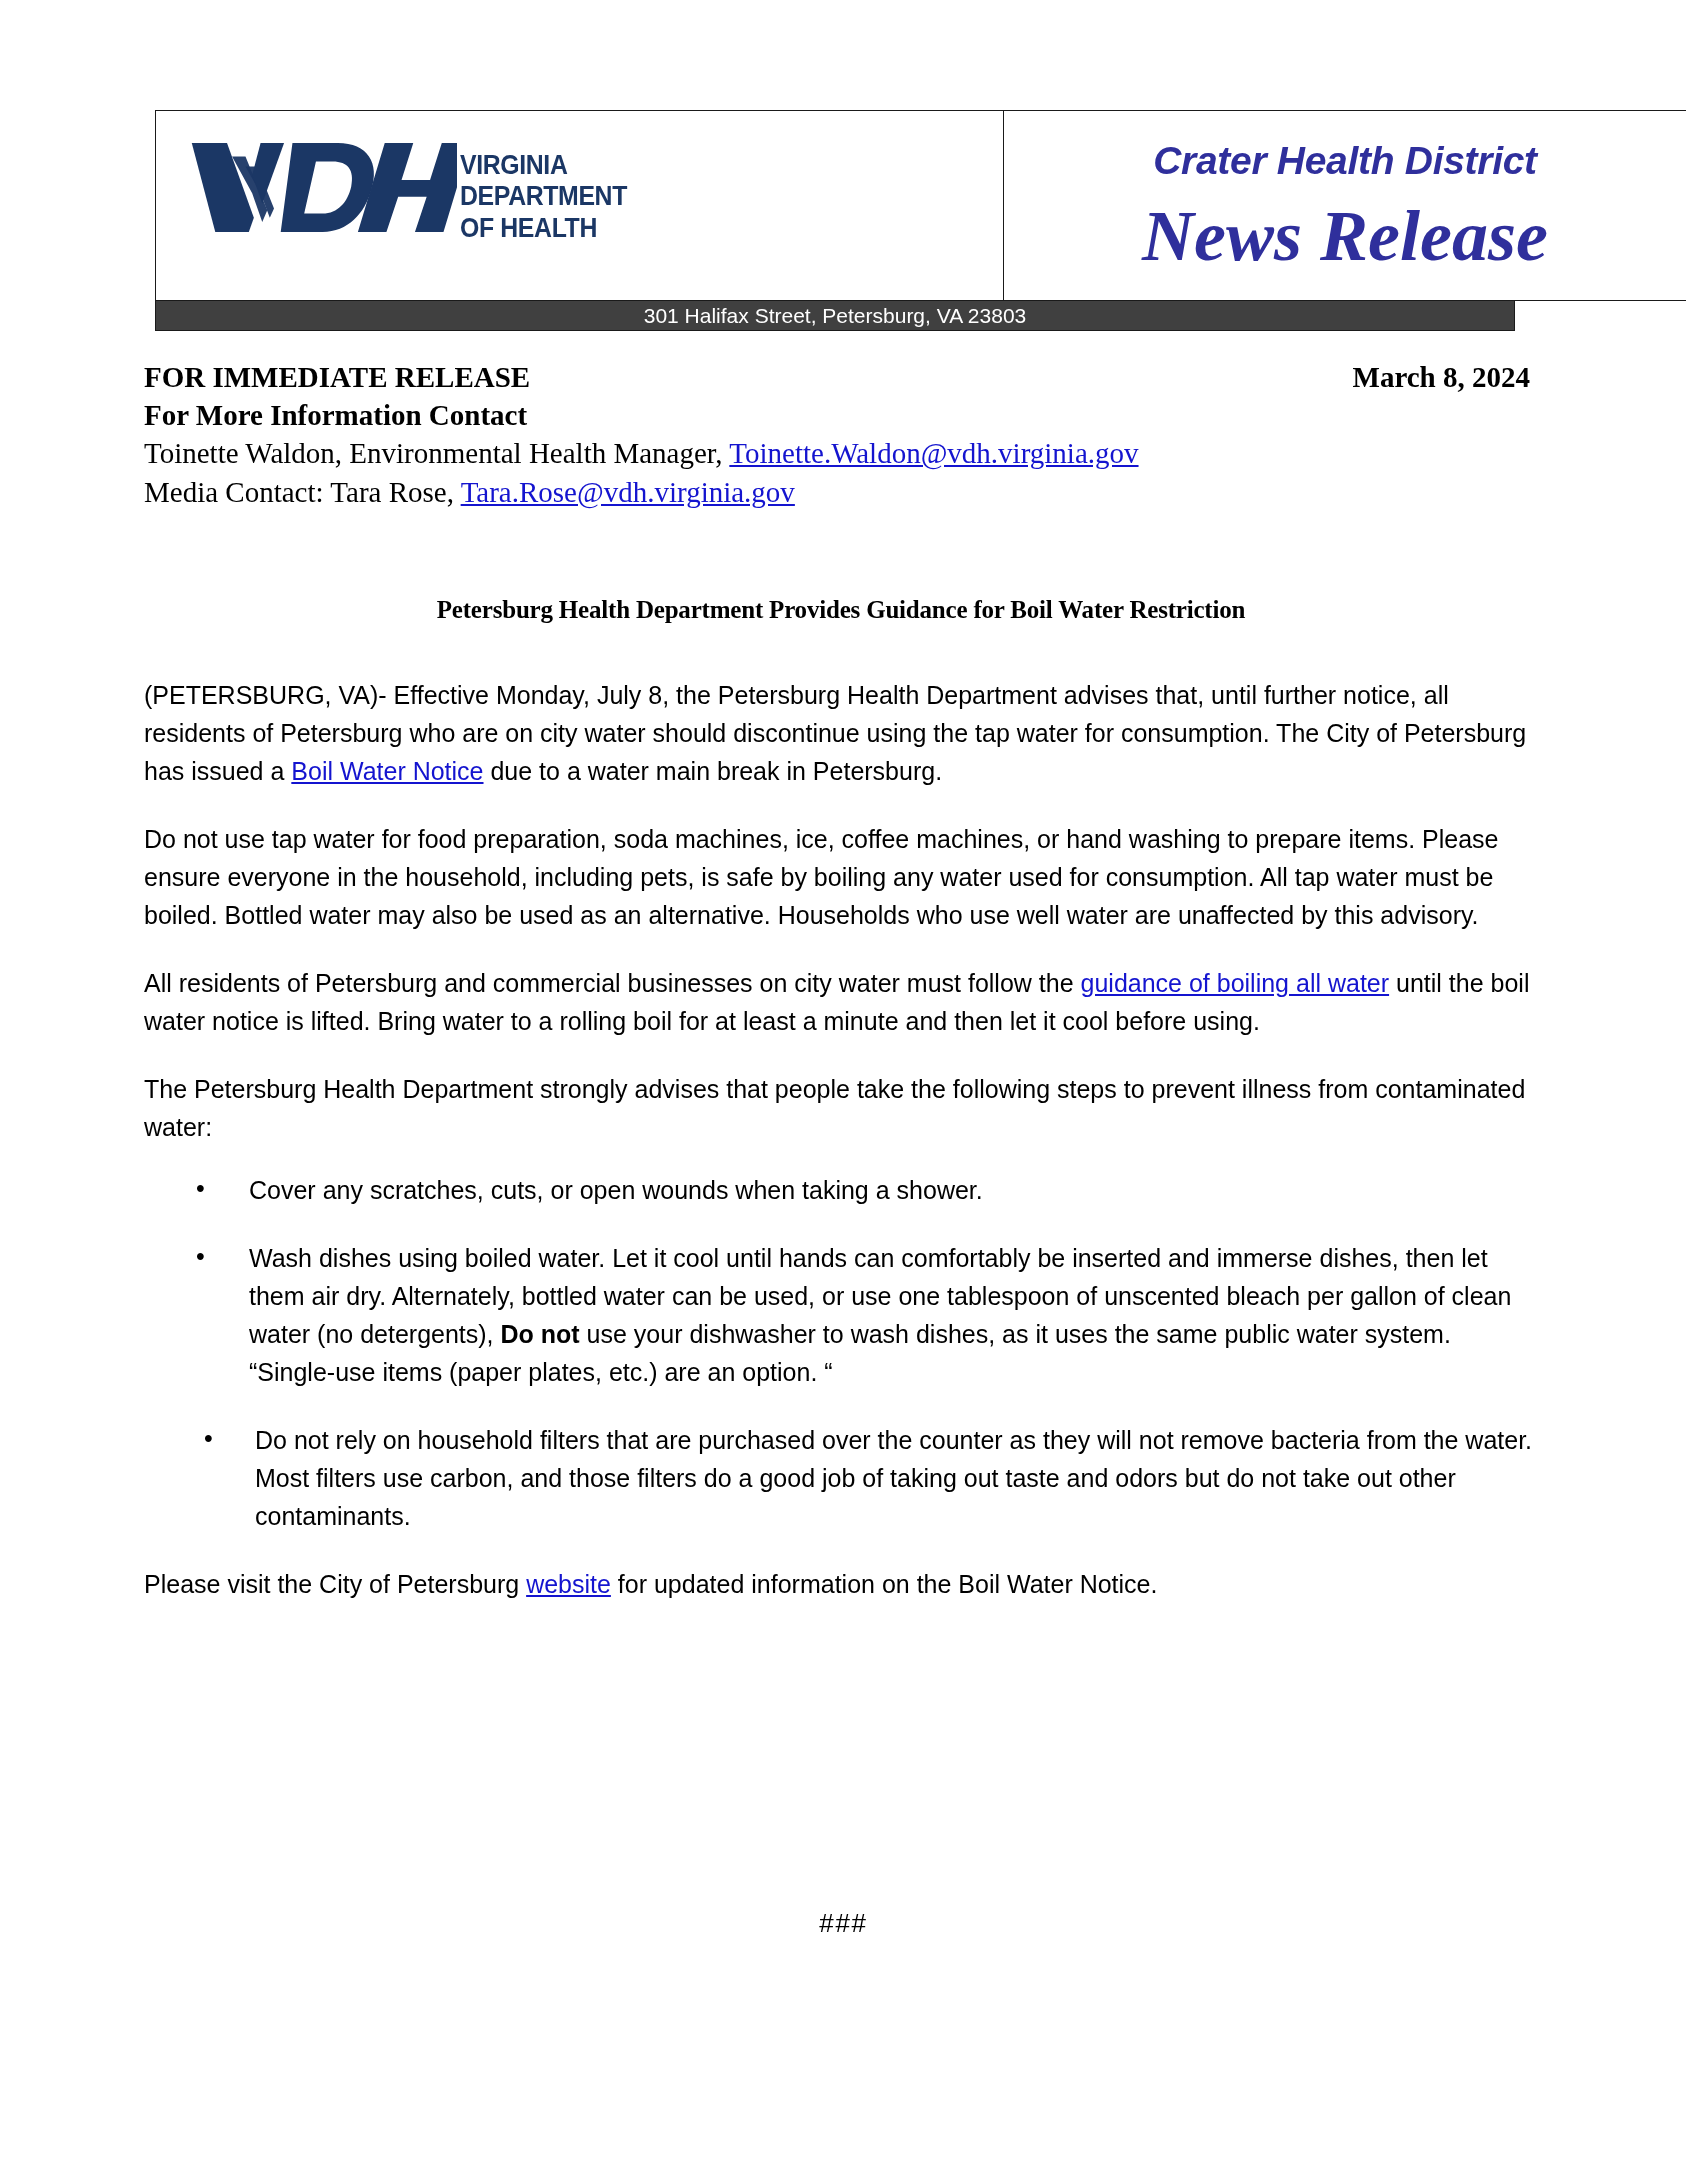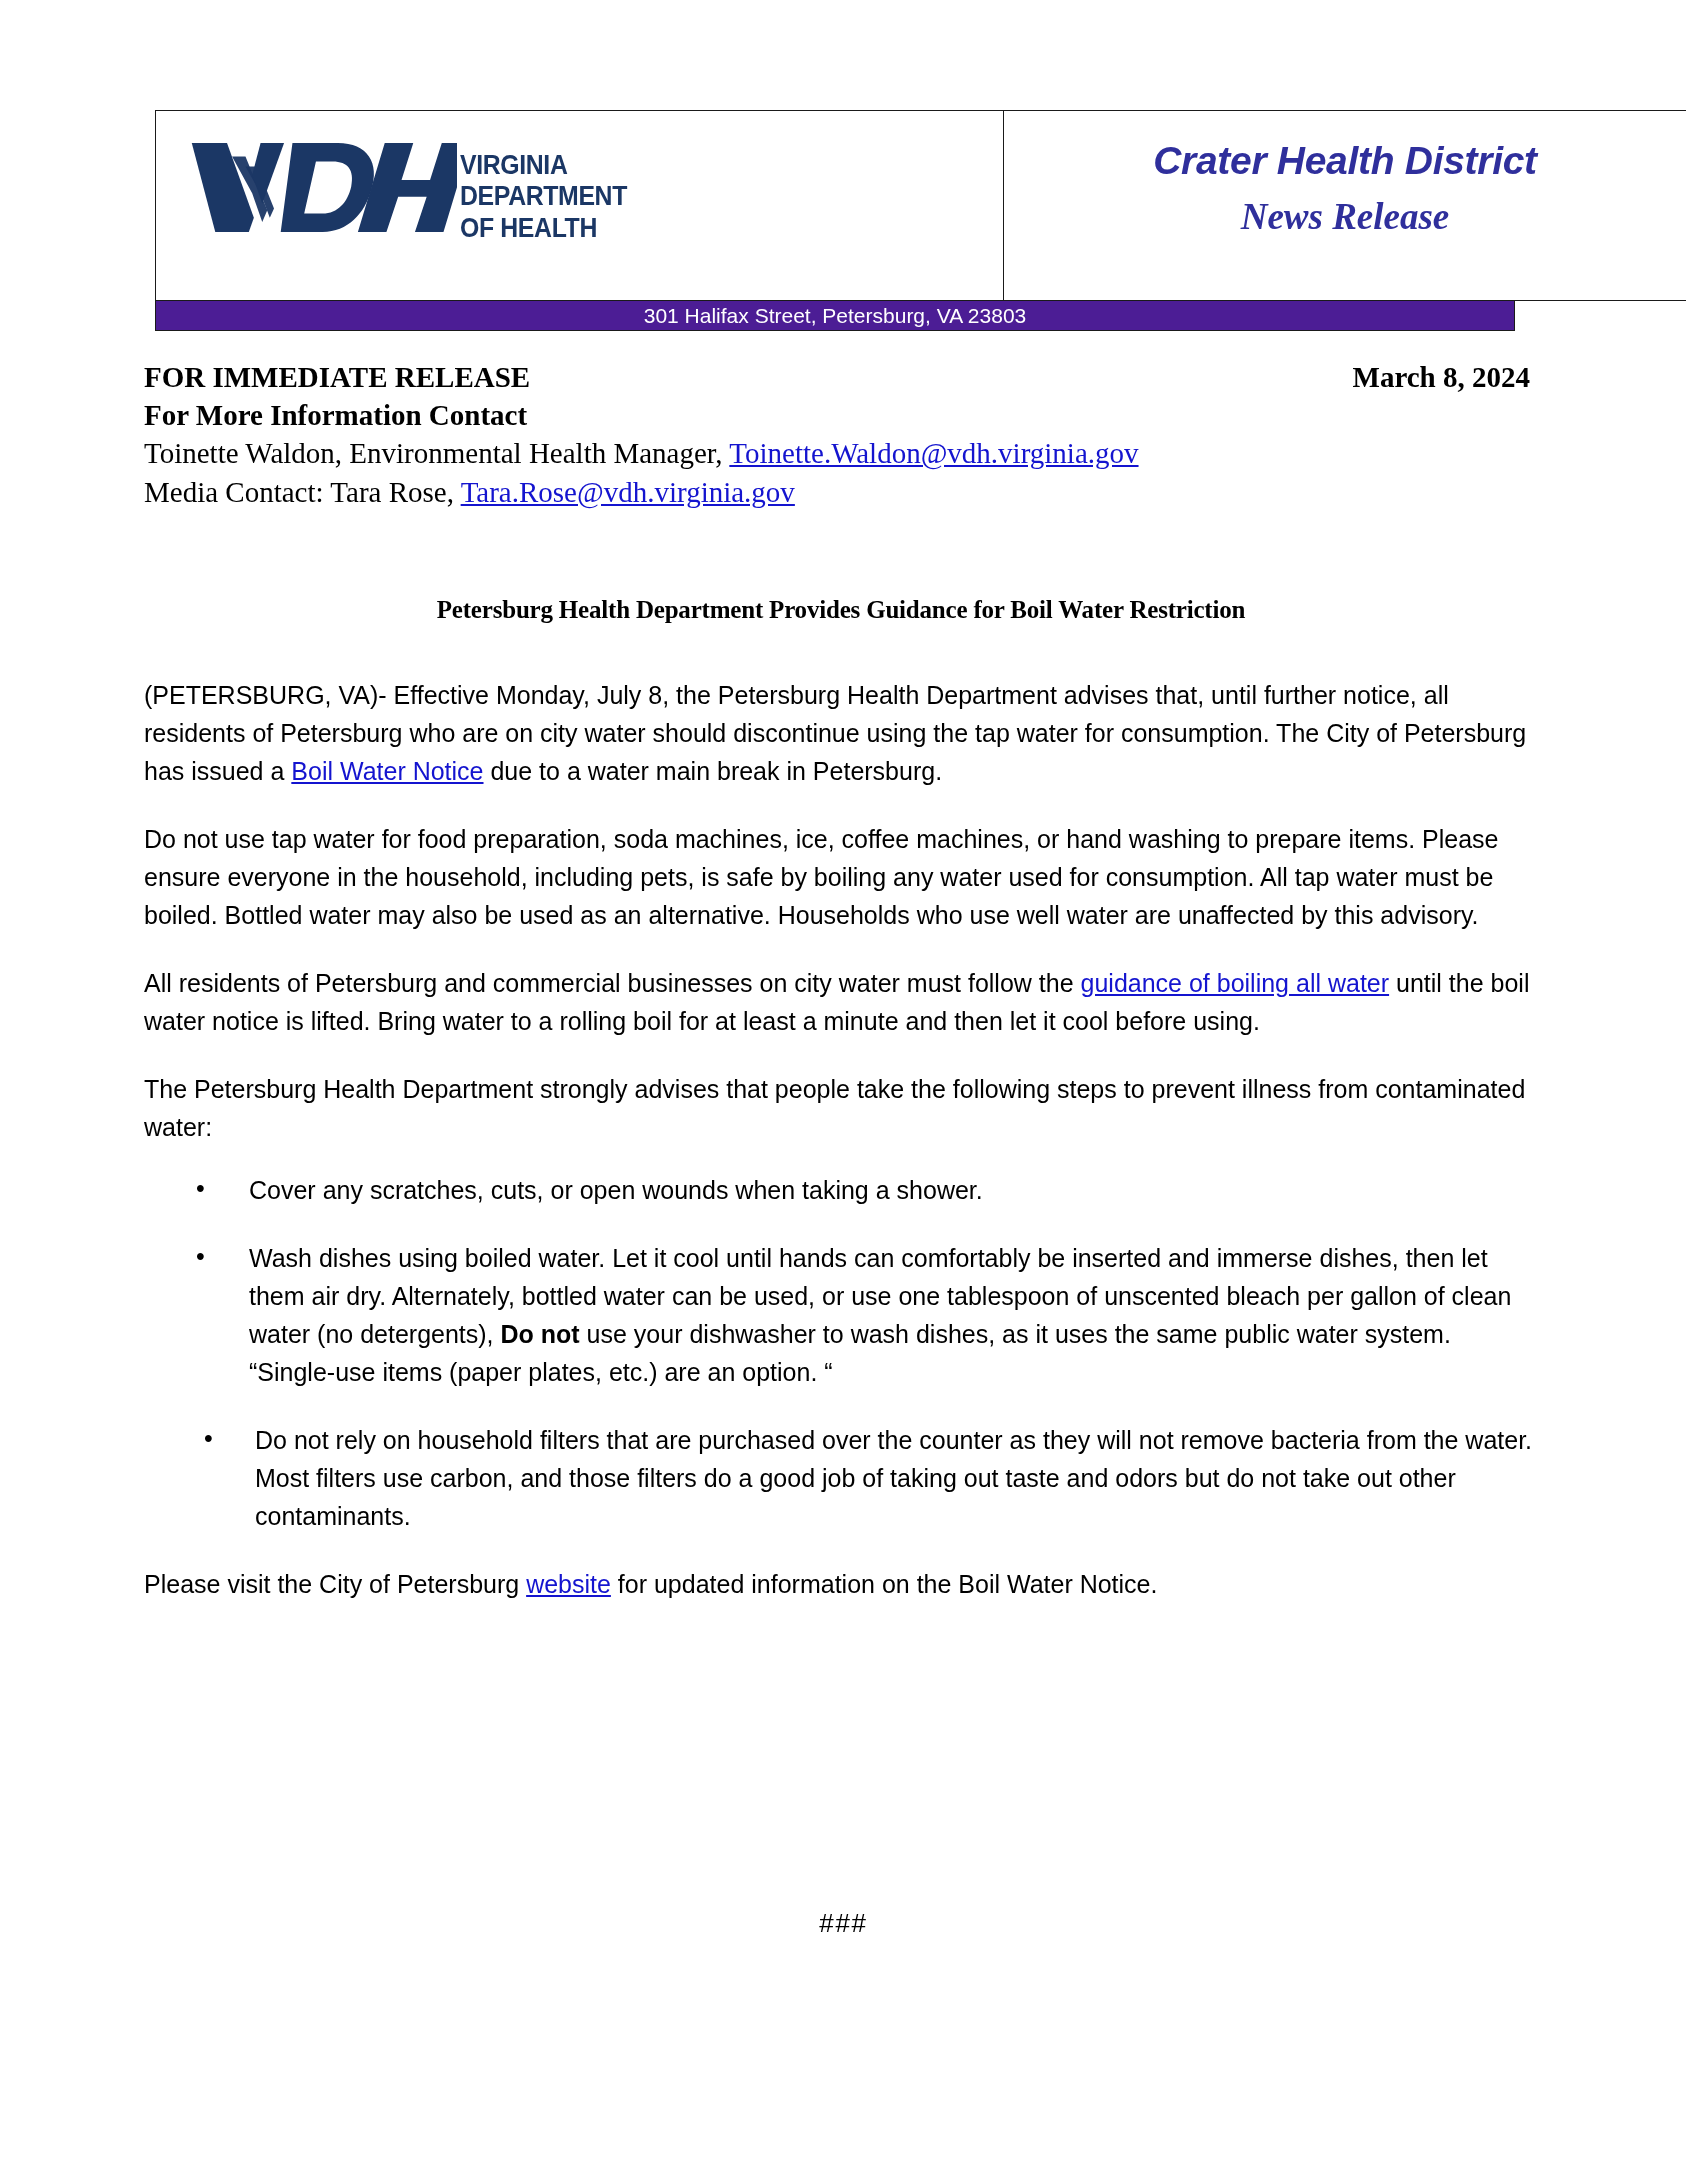--- a/index.html
+++ b/index.html
@@ -95,33 +95,33 @@
   }
   .news-line {
     position: absolute;
     left: 0; right: 20px;
     top: 84px;
     text-align: center;
     color: #2f2f9c;
     font-family: "Liberation Serif", serif;
     font-style: italic;
     font-weight: bold;
-    font-size: 37px;
+    font-size: 72px;
     letter-spacing: 0px;
     white-space: nowrap;
   }
 
   
   .addressbar {
     position: absolute;
     left: 155px;
     top: 301px;
     width: 1360px;
     height: 30px;
-    background: #4c1d95;
+    background: #404040;
     color: #ffffff;
     font-family: "Liberation Sans", sans-serif;
     font-size: 21px;
     display: flex;
     align-items: center;
     justify-content: center;
     box-sizing: border-box;
     border-left: 1.7px solid #1a1a1a;
     border-right: 1.7px solid #1a1a1a;
     border-bottom: 1.7px solid #1a1a1a;

